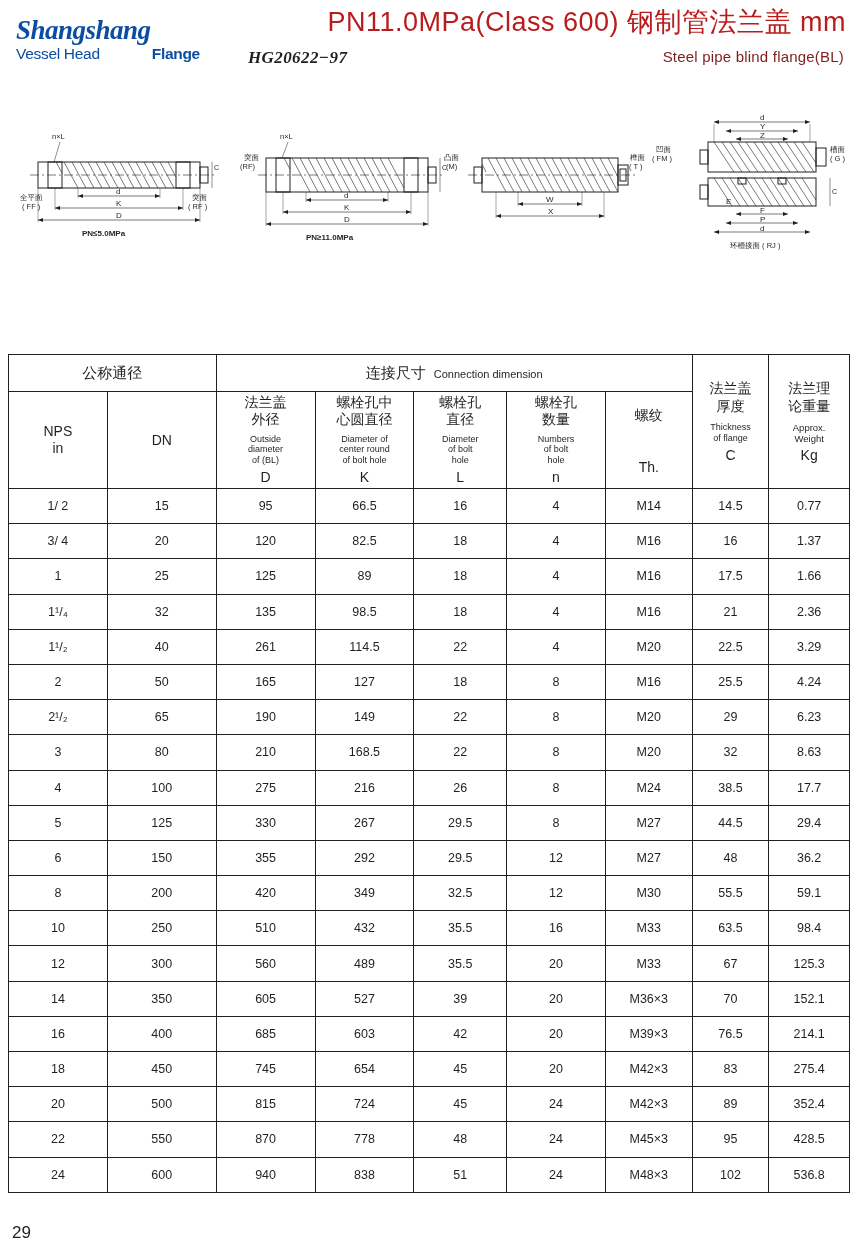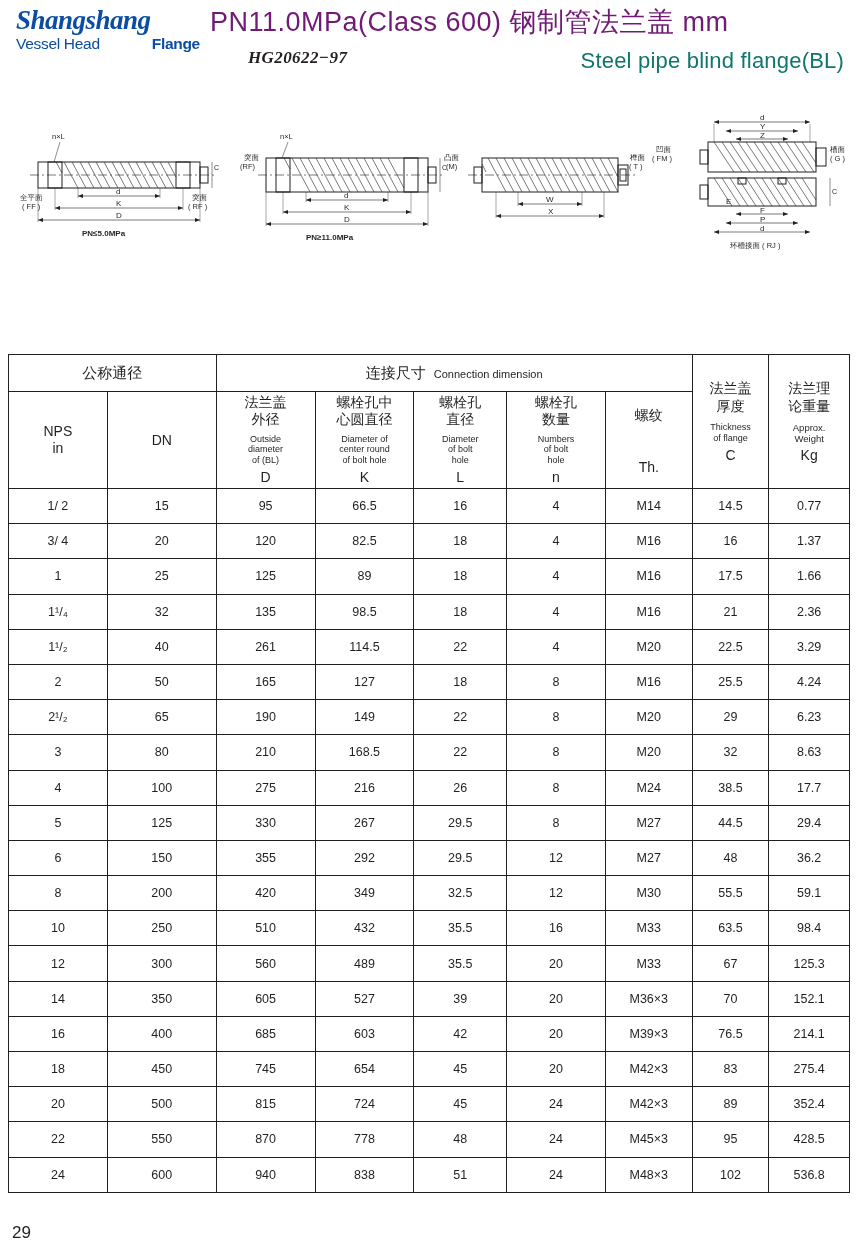--- a/index.html
+++ b/index.html
@@ -17,21 +17,21 @@
   }
 
   
   .header {
     position: relative;
     height: 86px;
   }
   .logo {
     position: absolute;
     left: 16px;
-    top: 6px;
+    top: 16px;
     width: 190px;
   }
   .logo-main {
     font-family: "Liberation Serif", serif;
     font-style: italic;
     font-weight: bold;
     font-size: 27px;
     color: #0b4da2;
     letter-spacing: -0.5px;
     line-height: 1.05;
@@ -49,44 +49,45 @@
   }
 
   .title-block {
     position: absolute;
     left: 210px;
     right: 8px;
     top: 4px;
   }
   .title-main {
     font-size: 27px;
-    color: #701a75;
+    color: #b91c1c;
     letter-spacing: 0.5px;
+    text-align: right;
     padding-right: 4px;
     white-space: nowrap;
   }
   .title-row2 {
     display: flex;
     justify-content: space-between;
     align-items: flex-start;
     margin-top: 8px;
     padding-right: 6px;
   }
   .title-std {
     font-family: "Liberation Serif", serif;
     font-style: italic;
     font-weight: bold;
     font-size: 17px;
     color: #231f20;
     margin-left: 38px;
     letter-spacing: 0.4px;
   }
   .title-en {
-    font-size: 22px;
-    color: #0f766e;
+    font-size: 15px;
+    color: #7f1d1d;
     letter-spacing: 0.2px;
     margin-left: 28px;
   }
 
   
   .drawings {
     position: relative;
     height: 250px;
     margin-top: 18px;
   }

